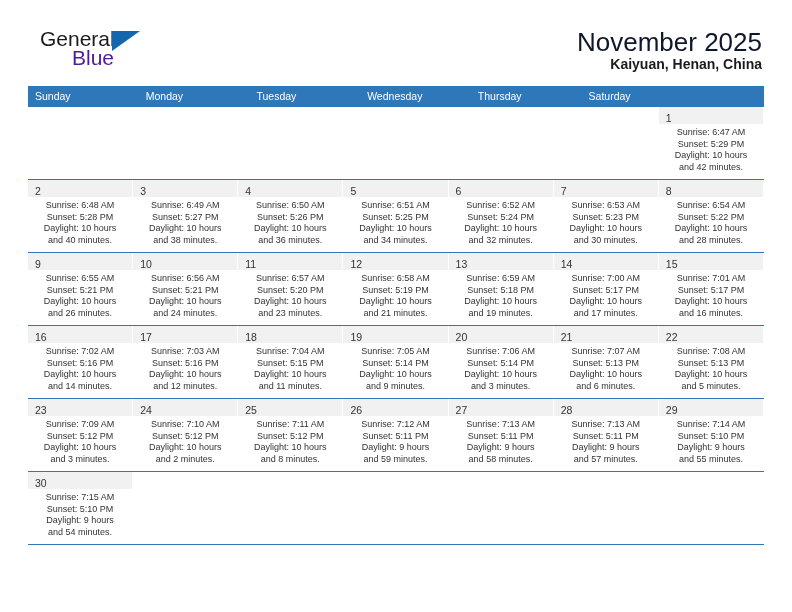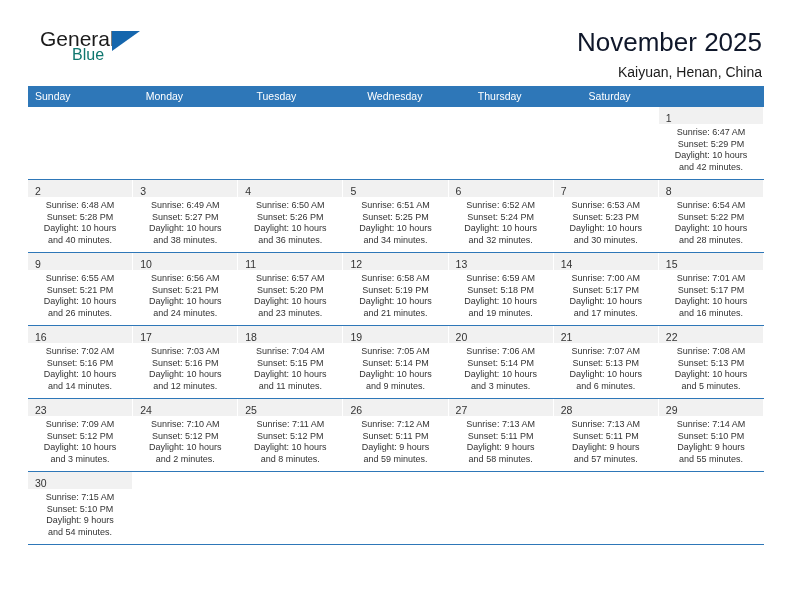--- a/index.html
+++ b/index.html
@@ -33,22 +33,22 @@
     line-height: 1;
   }
   .logo-general {
     font-size: 21px;
     color: #1b1b1b;
     letter-spacing: 0px;
     display: block;
     padding-left: 12px;
   }
   .logo-blue {
-    font-size: 16px;
-    color: #0f766e;
+    font-size: 21px;
+    color: #4c1d95;
     display: block;
     padding-left: 44px;
     margin-top: -2px;
   }
   .logo-tri {
     position: absolute;
     left: 84px;
     top: 3px;
     width: 0;
     height: 0;
@@ -60,23 +60,22 @@
     padding-right: 2px;
   }
   .cal-title {
     font-size: 26px;
     font-weight: normal;
     color: #0f172a;
     line-height: 1.1;
   }
   .cal-subtitle {
     font-size: 14px;
-    font-weight: normal;
+    font-weight: bold;
     color: #1b1b1b;
-    margin-top: 8px;
     line-height: 1.1;
   }
 
   
   .calendar {
     margin: 10px 28px 0 28px;
     width: 736px;
   }
   .weekdays {
     display: grid;

